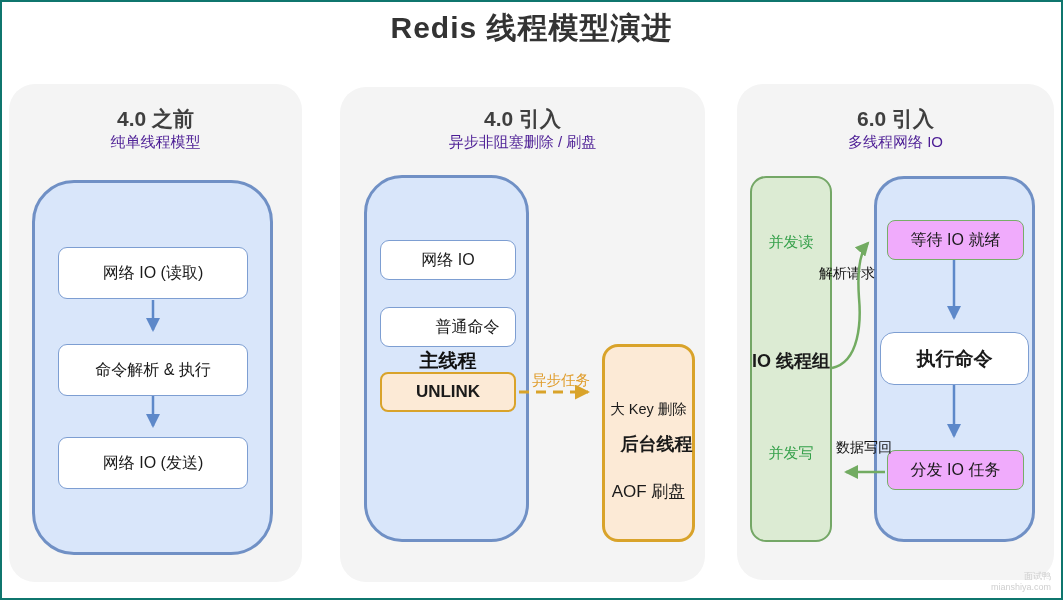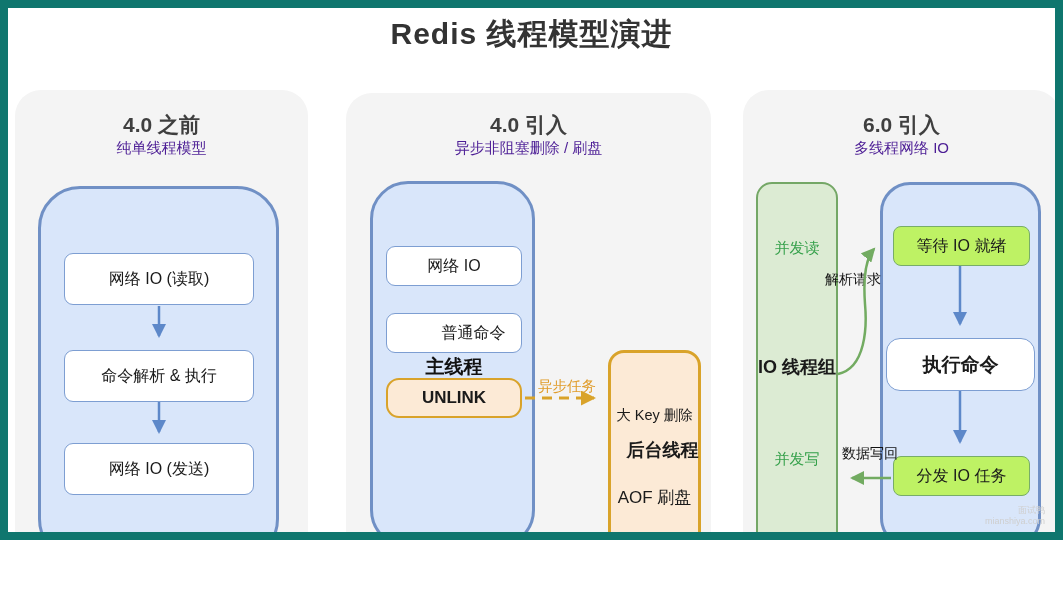--- a/index.html
+++ b/index.html
@@ -1,18 +1,18 @@
 <!DOCTYPE html>
 <html><head>
 <meta charset="utf-8">
 <style>
   html,body{margin:0;padding:0;background:#fff;}
   .canvas{
-    position:relative;width:1063px;height:540px;background:#ffffff;
-    border:8px solid #0f766e;box-sizing:border-box;overflow:hidden;
+    position:relative;width:1063px;height:600px;background:#ffffff;
+    border:2px solid #0f766e;box-sizing:border-box;overflow:hidden;
     font-family:"Liberation Sans", sans-serif;color:#1a1a1a;
   }
   .main-title{
     position:absolute;left:0;width:100%;top:6px;text-align:center;
     font-size:30px;font-weight:bold;color:#333;letter-spacing:1px;
   }
   .panel{position:absolute;background:#f4f4f4;border-radius:26px;}
   .panel-title{position:absolute;text-align:center;font-size:21px;font-weight:bold;color:#3f3f3f;}
   .panel-subtitle{position:absolute;text-align:center;font-size:15px;color:#4c1d95;}
   .container-blue{
@@ -31,21 +31,21 @@
   .box-orange{
     position:absolute;background:#fcead6;border:2px solid #d9a32a;border-radius:8px;
     display:flex;align-items:center;justify-content:center;
     font-size:17px;font-weight:bold;box-sizing:border-box;
   }
   .box-green-big{
     position:absolute;background:#dcebd3;border:2.5px solid #74a766;border-radius:16px;
     box-sizing:border-box;
   }
   .box-green{
-    position:absolute;background:#bef264;border:1.5px solid #78ad68;border-radius:8px;
+    position:absolute;background:#f0abfc;border:1.5px solid #78ad68;border-radius:8px;
     display:flex;align-items:center;justify-content:center;font-size:16px;
     box-sizing:border-box;white-space:nowrap;
   }
   .txt{position:absolute;text-align:center;white-space:nowrap;}
   .bold-label{font-weight:bold;font-size:19px;color:#111;}
   .green-text{color:#35a04a;font-size:15px;}
   .arrow-label{font-size:14px;color:#111;}
   .orange-label{font-size:14.5px;color:#e09c2a;}
   .exec-bold{font-weight:bold;font-size:19px;}
   svg.overlay{position:absolute;left:0;top:0;pointer-events:none;}
@@ -71,21 +71,21 @@
   <div class="box-white" style="left:56px;top:435px;width:190px;height:52px;">网络 IO (发送)</div>
 
   <div class="panel" style="left:338px;top:85px;width:365px;height:495px;"></div>
   <div class="panel-title" style="left:338px;top:103px;width:365px;">4.0 引入</div>
   <div class="panel-subtitle" style="left:338px;top:131px;width:365px;">异步非阻塞删除 / 刷盘</div>
 
   <div class="container-blue" style="left:362px;top:173px;width:165px;height:367px;border-radius:38px;"></div>
   <div class="box-white" style="left:378px;top:238px;width:136px;height:40px;">网络 IO</div>
   <div class="box-white" style="left:378px;top:305px;width:136px;height:40px;padding-left:39px;">普通命令</div>
   <div class="txt bold-label" style="left:378px;top:346px;width:136px;">主线程</div>
-  <div class="box-orange" style="left:378px;top:370px;width:136px;height:40px;border-radius:13px;">UNLINK</div>
+  <div class="box-orange" style="left:378px;top:370px;width:136px;height:40px;">UNLINK</div>
 
   <div class="txt orange-label" style="left:528px;top:369px;width:62px;">异步任务</div>
 
   <div class="box-orange-big" style="left:600px;top:342px;width:93px;height:198px;"></div>
   <div class="txt" style="left:600px;top:398px;width:93px;font-size:14.5px;">大 Key 删除</div>
   <div class="txt" style="left:600px;top:430px;width:93px;font-size:18px;font-weight:bold;padding-left:8px;">后台线程</div>
   <div class="txt" style="left:600px;top:478px;width:93px;font-size:17px;">AOF 刷盘</div>
 
   <div class="panel" style="left:735px;top:82px;width:317px;height:496px;"></div>
   <div class="panel-title" style="left:735px;top:103px;width:317px;">6.0 引入</div>

